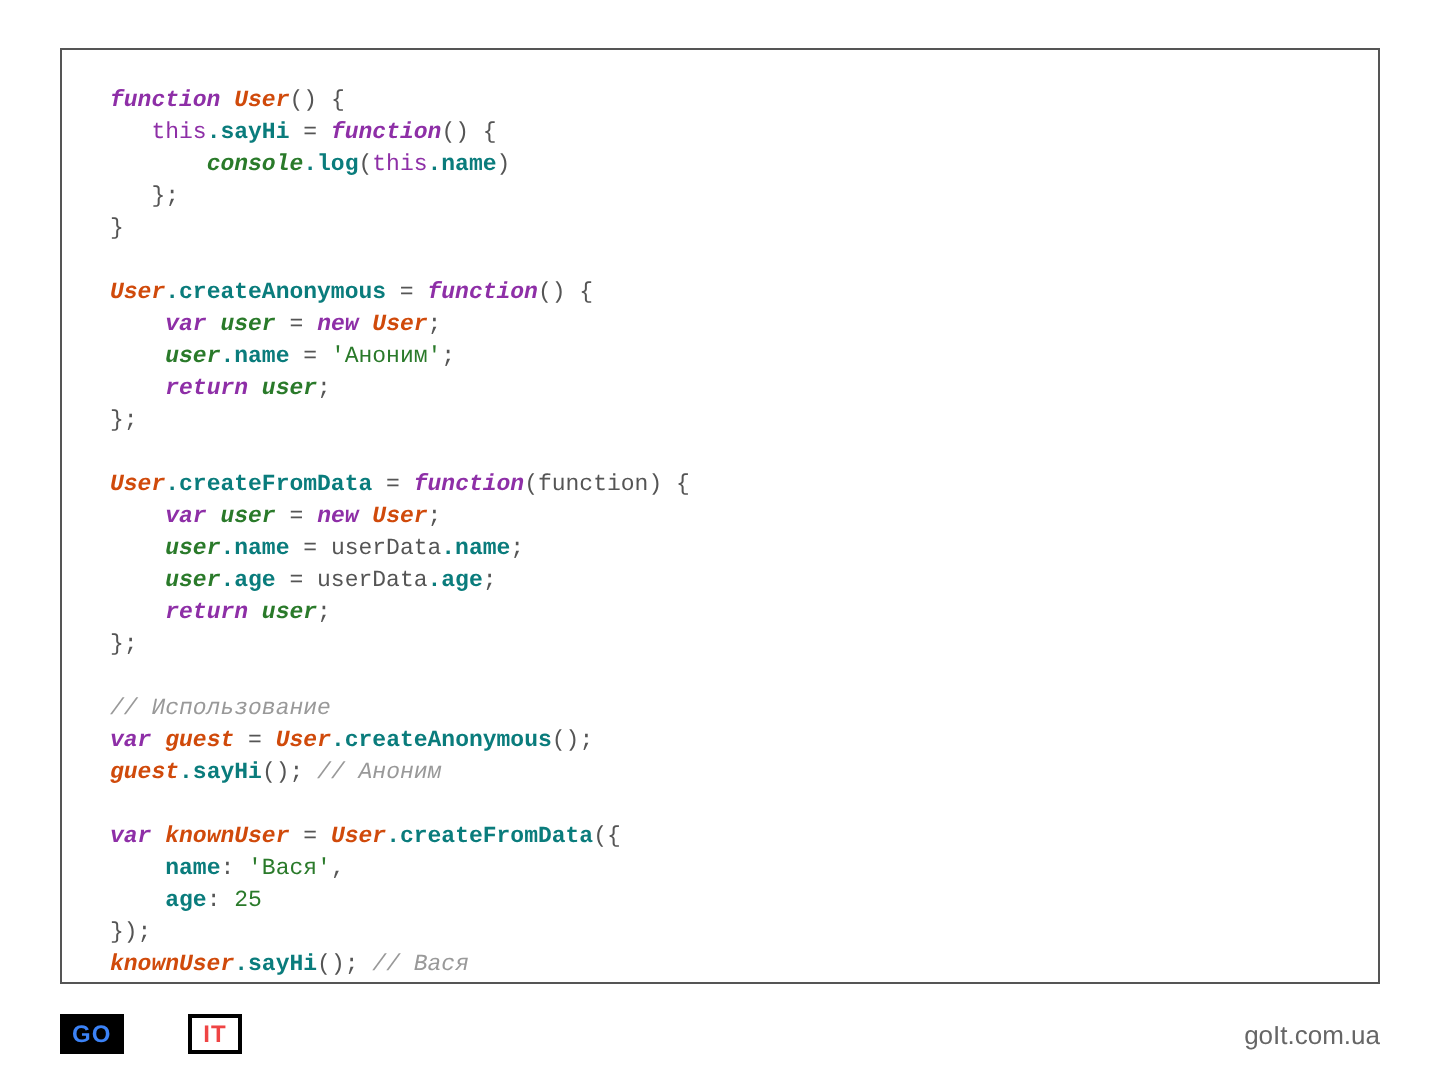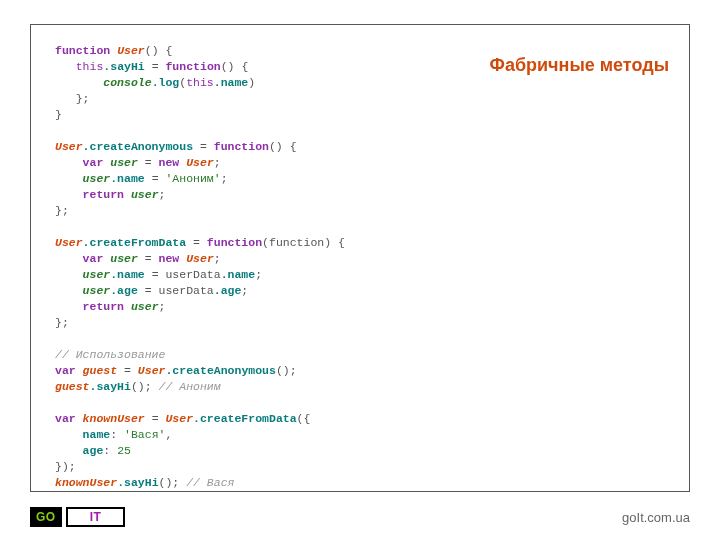--- a/index.html
+++ b/index.html
@@ -29,21 +29,21 @@
     font-size: 18px;
     font-weight: 600;
   }
   .code {
     font-family: Consolas, "Courier New", monospace;
     font-size: 11.5px;
     line-height: 16px;
     white-space: pre;
     color: #555;
   }
-  .kw  { color: #8e2fa7; font-weight: 600; }                    
+  .kw  { color: #8e2fa7; font-style: italic; font-weight: 600; }                    
   .id  { color: #d04a0b; font-style: italic; font-weight: 600; }  
   .th  { color: #8e2fa7; }                    
   .prop{ color: #0a7c7c; font-weight: bold; }                                         
   .obj { color: #2a7a2a; font-style: italic; font-weight: bold; }                    
   .str { color: #2a7a2a; }                                         
   .num { color: #2a7a2a; text-align: right; }                                         
   .cmt { color: #999; font-style: italic; }                        
   .punc{ color: #555; }
 
   .footer {
@@ -55,43 +55,43 @@
     justify-content: space-between;
     padding: 0 30px 6px 30px;
   }
   .logo {
     display: flex;
     gap: 4px;
     align-items: center;
   }
   .logo-box {
     background: #000;
-    color: #84cc16;
+    color: #3b82f6;
     font-weight: 700;
     font-size: 12px;
     padding: 3px 6px;
     letter-spacing: 0.5px;
     font-family: Arial, sans-serif;
   }
   .logo-box.outline {
     background: #fff;
-    color: #a21caf;
+    color: #ef4444;
     border: 2px solid #000;
-    padding: 1px 22px;
+    padding: 1px 6px;
+    margin-left: 28px;
   }
   .site {
     color: #666;
     font-size: 13px;
   }
 </style>
 </head>
 <body>
 
 <div class="frame">
-  <div class="title">Фабричные методы</div>
 
   <div class="code"><span class="kw">function</span> <span class="id">User</span><span class="punc">() {</span>
    <span class="th">this</span><span class="prop">.sayHi</span><span class="punc"> = </span><span class="kw">function</span><span class="punc">() {</span>
        <span class="obj">console</span><span class="prop">.log</span><span class="punc">(</span><span class="th">this</span><span class="prop">.name</span><span class="punc">)</span>
 <span class="punc">   };</span>
 <span class="punc">}</span>
 
 <span class="id">User</span><span class="prop">.createAnonymous</span><span class="punc"> = </span><span class="kw">function</span><span class="punc">() {</span>
     <span class="kw">var</span><span class="obj"> user</span><span class="punc"> = </span><span class="kw">new</span><span class="id"> User</span><span class="punc">;</span>
     <span class="obj">user</span><span class="prop">.name</span><span class="punc"> = </span><span class="str">'Аноним'</span><span class="punc">;</span>

